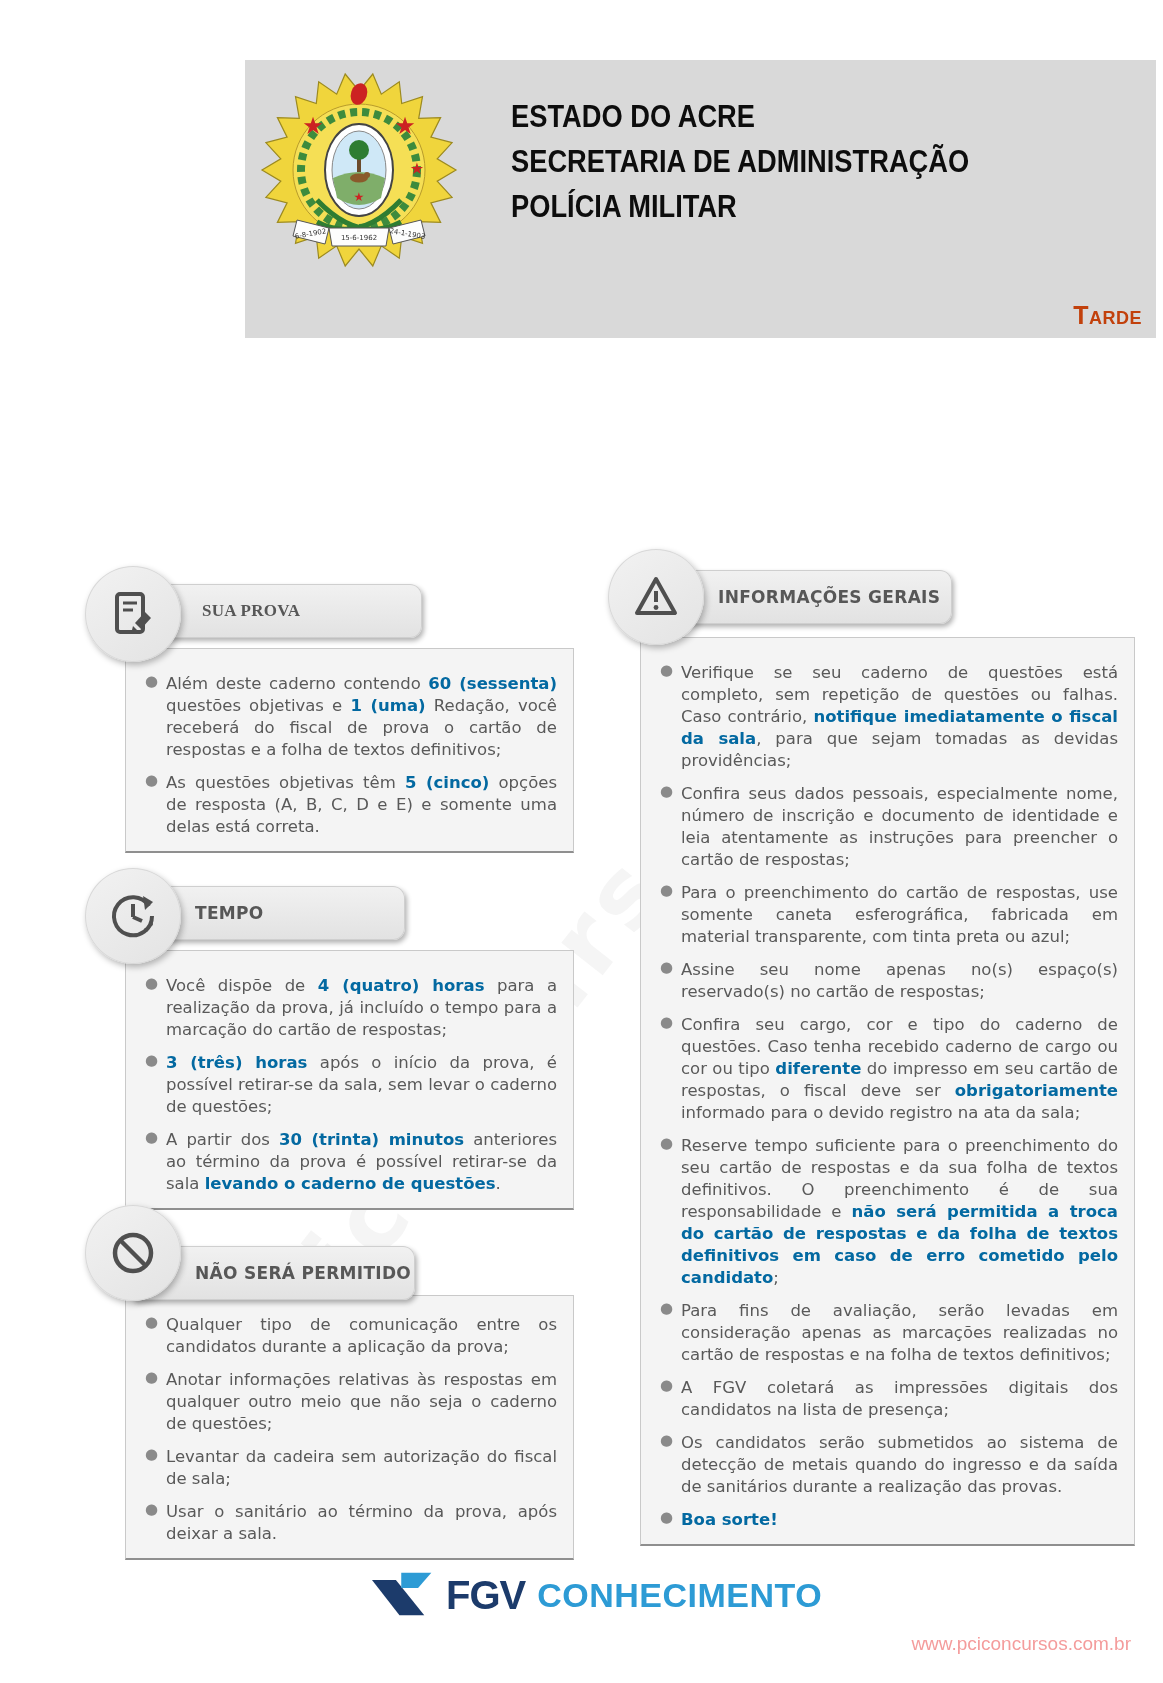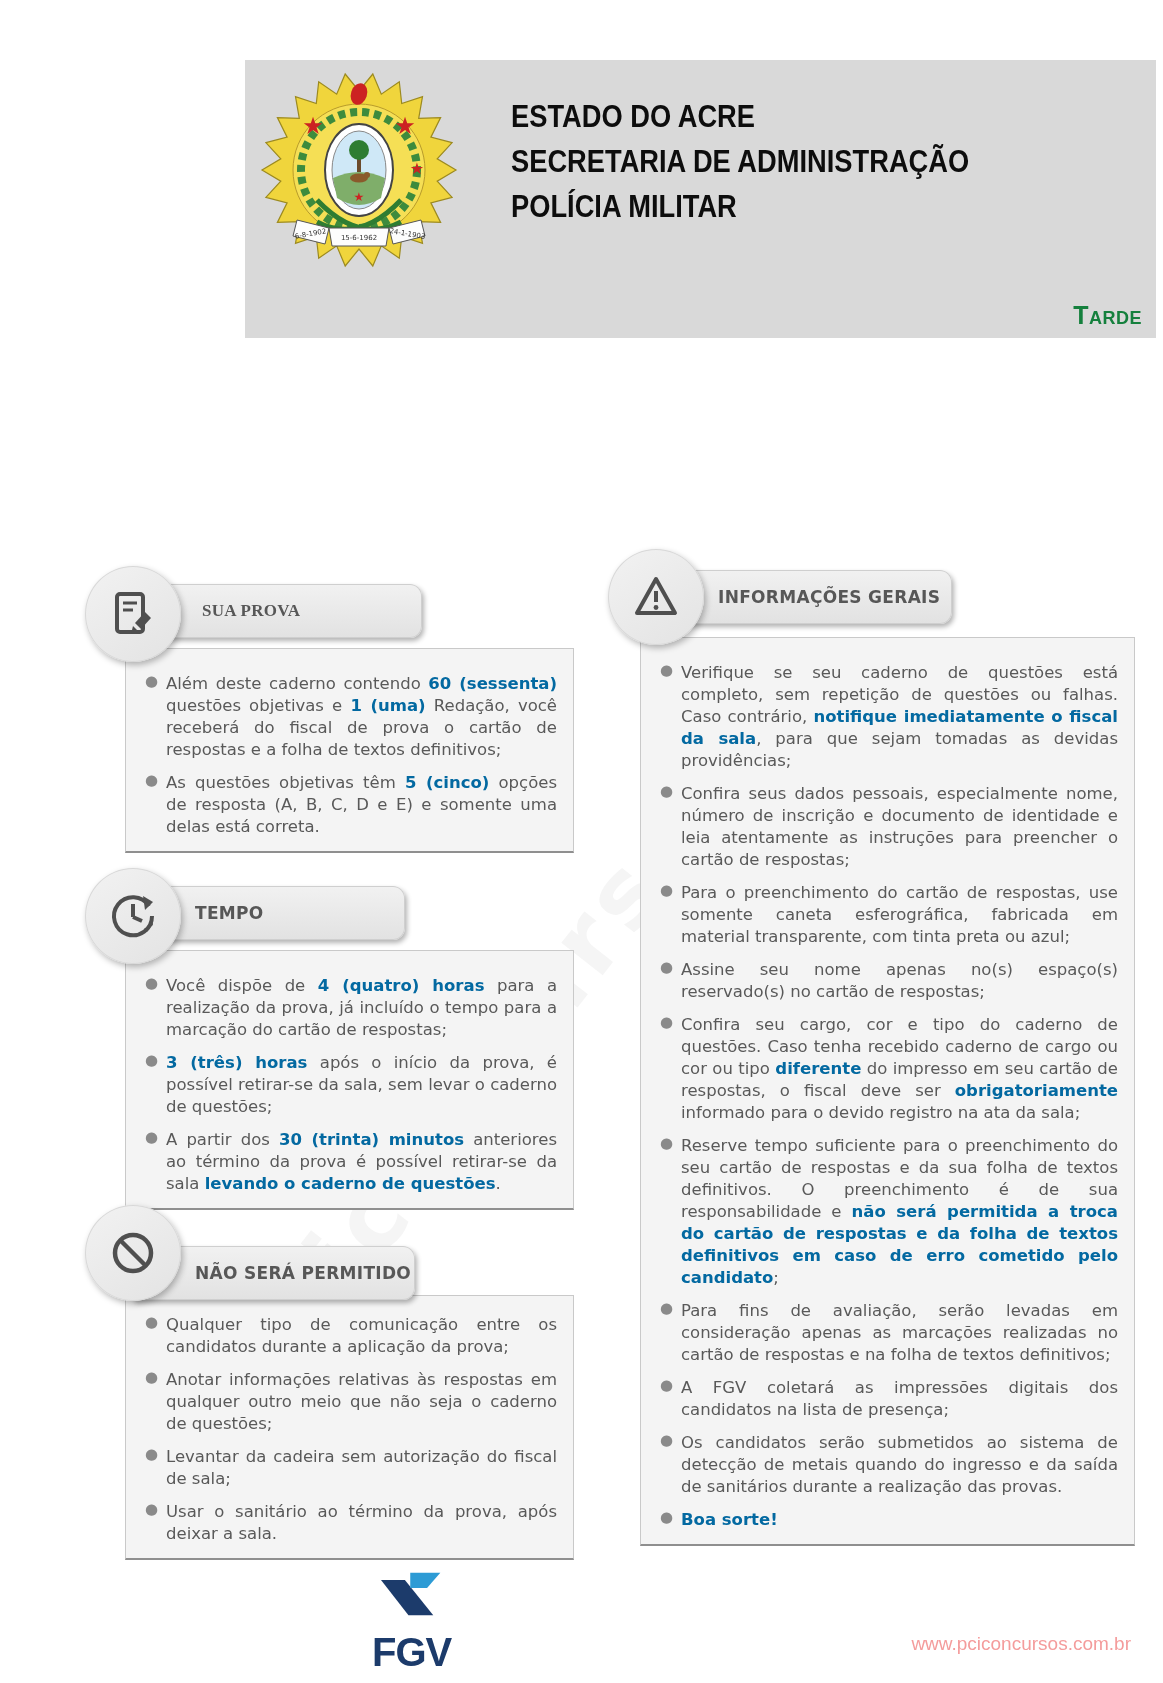--- a/index.html
+++ b/index.html
@@ -6,21 +6,21 @@
   .page{position:relative;width:1163px;height:1683px;background:#ffffff;overflow:hidden;
         font-family:"DejaVu Sans",sans-serif;}
 
   
   .header-box{position:absolute;left:245px;top:60px;width:911px;height:278px;background:#d9d9d9;}
   .crest{position:absolute;left:14px;top:10px;width:200px;height:200px;}
   .org-block{position:absolute;left:224px;top:34px;width:700px;}
   .org-line{font-family:"Liberation Sans",sans-serif;font-weight:bold;font-size:31px;color:#0d0d0d;
             line-height:45px;transform:scaleX(.88);transform-origin:center;white-space:nowrap;}
   .session{position:absolute;right:14px;bottom:8px;font-family:"Liberation Sans",sans-serif;
-           font-variant:small-caps;font-weight:bold;font-size:25px;color:#15803d;letter-spacing:.5px;}
+           font-variant:small-caps;font-weight:bold;font-size:25px;color:#c2410c;letter-spacing:.5px;}
 
   
   .title-block{position:absolute;right:28px;top:336px;text-align:right;color:#000;
                font-family:"Liberation Sans",sans-serif;font-variant:small-caps;}
   .title-line1{font-size:31px;font-weight:bold;line-height:40px;letter-spacing:.5px;}
   .title-line2{font-size:49px;font-weight:bold;line-height:60px;letter-spacing:1px;}
   .title-line3{font-size:31px;font-weight:normal;line-height:42px;letter-spacing:.5px;}
 
   
   .circle{position:absolute;width:96px;height:96px;border-radius:50%;
@@ -52,21 +52,21 @@
   .p4{left:640px;top:637px;width:495px;}
 
   .icon{width:48px;height:48px;}
 
   
   .watermark{position:absolute;left:240px;top:1330px;font-size:96px;font-weight:bold;
              color:rgba(110,110,110,.07);transform:rotate(-52deg);transform-origin:left center;
              letter-spacing:8px;z-index:0;white-space:nowrap;}
 
   
-  .fgv-row{position:absolute;left:372px;top:1572px;display:flex;align-items:center;gap:12px;flex-direction:column;}
+  .fgv-row{position:absolute;left:372px;top:1572px;display:flex;align-items:center;gap:12px;}
   .fgv-word{font-family:"Liberation Sans",sans-serif;font-weight:bold;font-size:40px;
             color:#1c3b6b;letter-spacing:-1px;}
   .conhecimento-word{font-family:"Liberation Sans",sans-serif;font-weight:bold;font-size:34px;
             color:#2d9bd5;letter-spacing:.5px;}
   .source-url{position:absolute;right:32px;top:1633px;font-size:19px;color:#f49c9c;
               font-family:"Liberation Sans",sans-serif;margin-left:25px;}
 </style>
 </head>
 <body>
 
@@ -242,16 +242,17 @@
         <p><b>Boa sorte!</b></p>
       </div>
   </div>
 
   <div class="fgv-row">
     <svg width="62" height="46" viewBox="0 0 70 50">
       <polygon points="0,8 27,8 59,48 31,48" fill="#1c3b6b"></polygon>
       <polygon points="33,0 67,0 52,17 33,17" fill="#2d9bd5"></polygon>
     </svg>
     <span class="fgv-word">FGV</span>
+    <span class="conhecimento-word">CONHECIMENTO</span>
   </div>
   <div class="source-url">www.pciconcursos.com.br</div>
 
 </div>
 
 </body></html>

